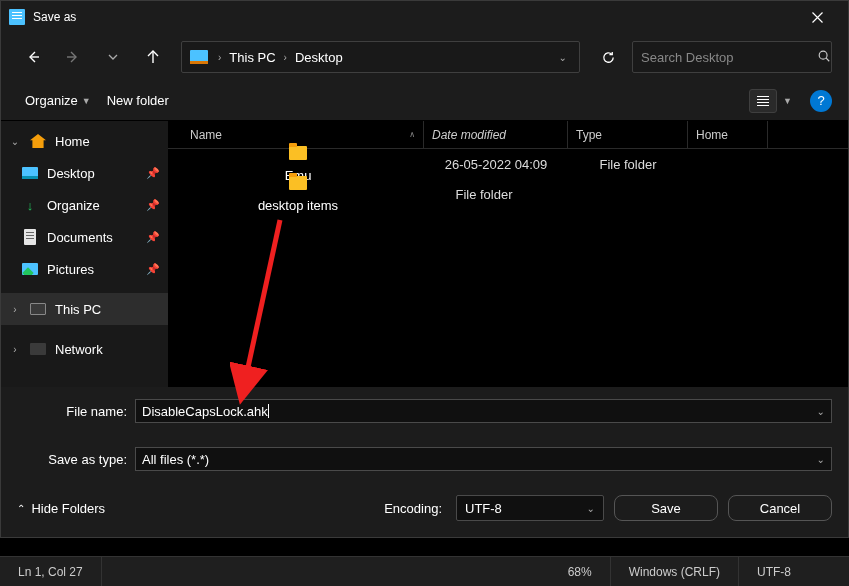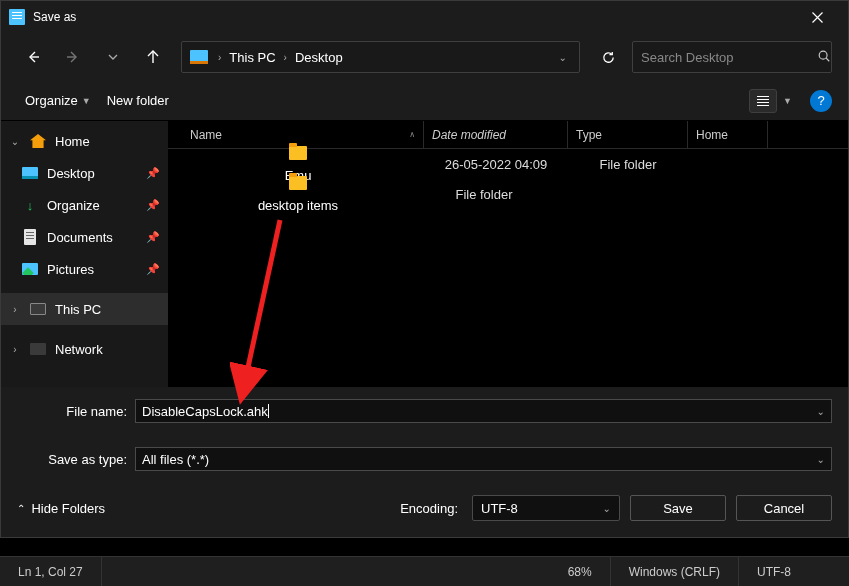--- a/index.html
+++ b/index.html
@@ -75,21 +75,21 @@
 .field-input .dd { color: #aaa; font-size: 10px; padding-left: 8px; cursor: pointer; }
 .cursor-caret { display: inline-block; width: 1px; height: 14px; background: #fff; vertical-align: middle; animation: blink 1s infinite; }
 @keyframes blink { 50% { opacity: 0; } }
 .action-row { display: flex; align-items: center; margin-top: 20px; gap: 10px; }
 .hide-folders { display: flex; align-items: center; gap: 6px; color: #fff; font-size: 13px; cursor: pointer; }
 .hide-folders .chev { font-size: 10px; }
 .action-spacer { flex: 1; }
 .enc-label { color: #fff; font-size: 13px; margin-right: 4px; }
 .enc-select { width: 148px; height: 26px; background: #101010; border: 1px solid #4a4a4a; color: #fff; padding: 0 8px; font-size: 13px; display: flex; align-items: center; justify-content: space-between; cursor: pointer; border-radius: 2px; }
 .enc-select .dd { font-size: 10px; color: #aaa; }
-.btn { width: 96px; height: 26px; background: #1c1c1c; border: 1px solid #555; color: #fff; font-size: 13px; cursor: pointer; border-radius: 2px; }
+.btn { width: 104px; height: 26px; background: #1c1c1c; border: 1px solid #555; color: #fff; font-size: 13px; cursor: pointer; border-radius: 8px; }
 .statusbar { position: absolute; bottom: 0; left: 0; width: 849px; height: 30px; background: #1f1f1f; border-top: 1px solid #333; display: flex; align-items: center; color: #ccc; font-size: 12px; }
 .sb-cell { padding: 0 18px; height: 100%; display: flex; align-items: center; border-right: 1px solid #333; }
 .sb-flex { flex: 1; }
 .arrow-annotation { position: absolute; top: 210px; left: 230px; pointer-events: none; z-index: 100; }
 </style>
 </head>
 <body>
 
 <div class="dialog">
 

